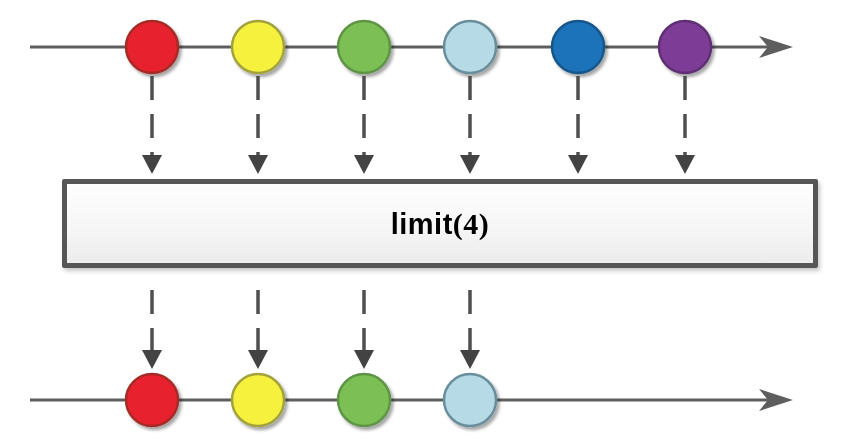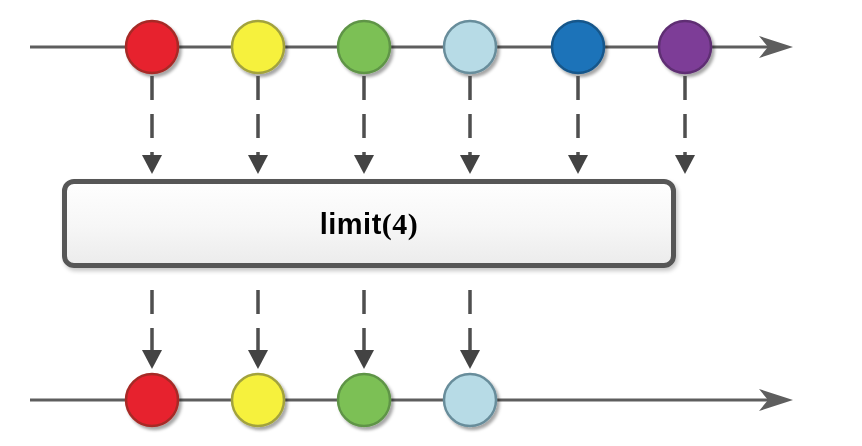--- a/index.html
+++ b/index.html
@@ -9,25 +9,25 @@
     height: 446px;
     background: #ffffff;
     overflow: hidden;
     font-family: "Liberation Sans", sans-serif;
   }
   .stage svg { position: absolute; left: 0; top: 0; }
   .operator-box {
     position: absolute;
     left: 62px;
     top: 179px;
-    width: 614px;
+    width: 756px;
     height: 89px;
     box-sizing: border-box;
     border: 5px solid #565656;
-    border-radius: 12px;
+    border-radius: 2px;
     background: linear-gradient(180deg, #fefefe 0%, #f6f6f6 55%, #ececec 100%);
     box-shadow: 2px 3px 4px rgba(0,0,0,0.22);
     display: flex;
     align-items: center;
     justify-content: center;
   }
   .operator-label {
     color: #000;
     font-weight: bold;
     font-size: 29px;

